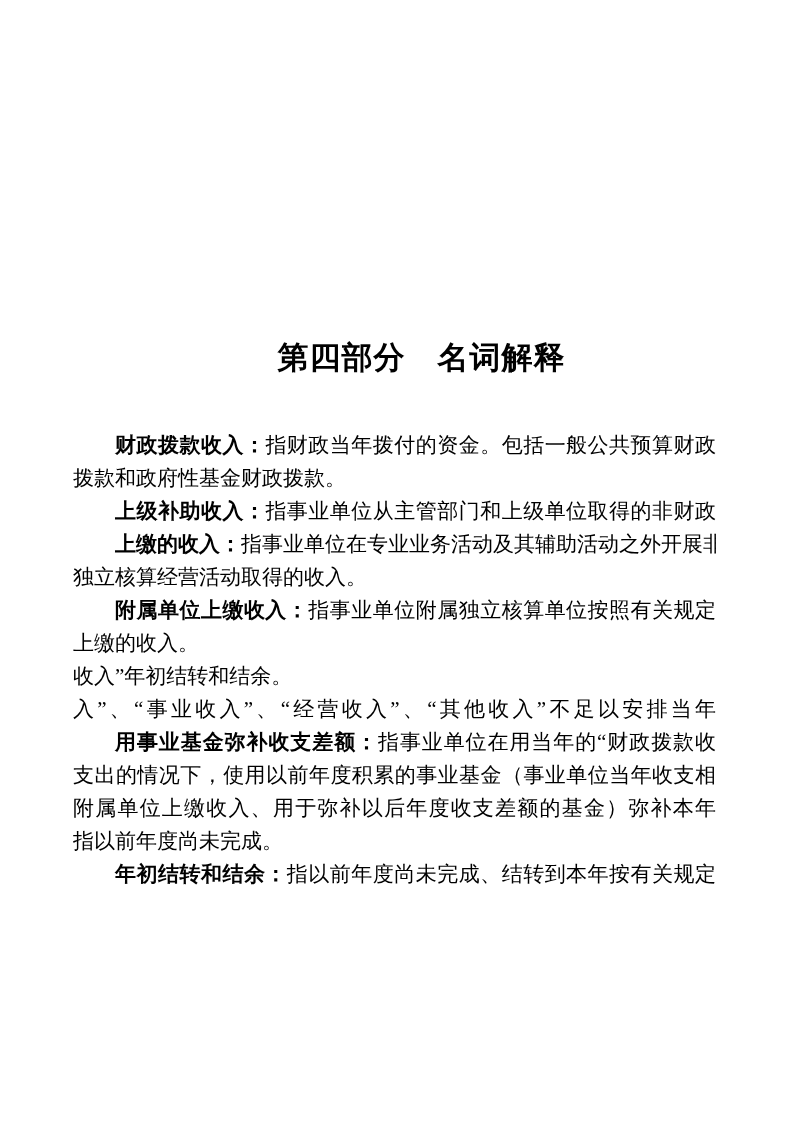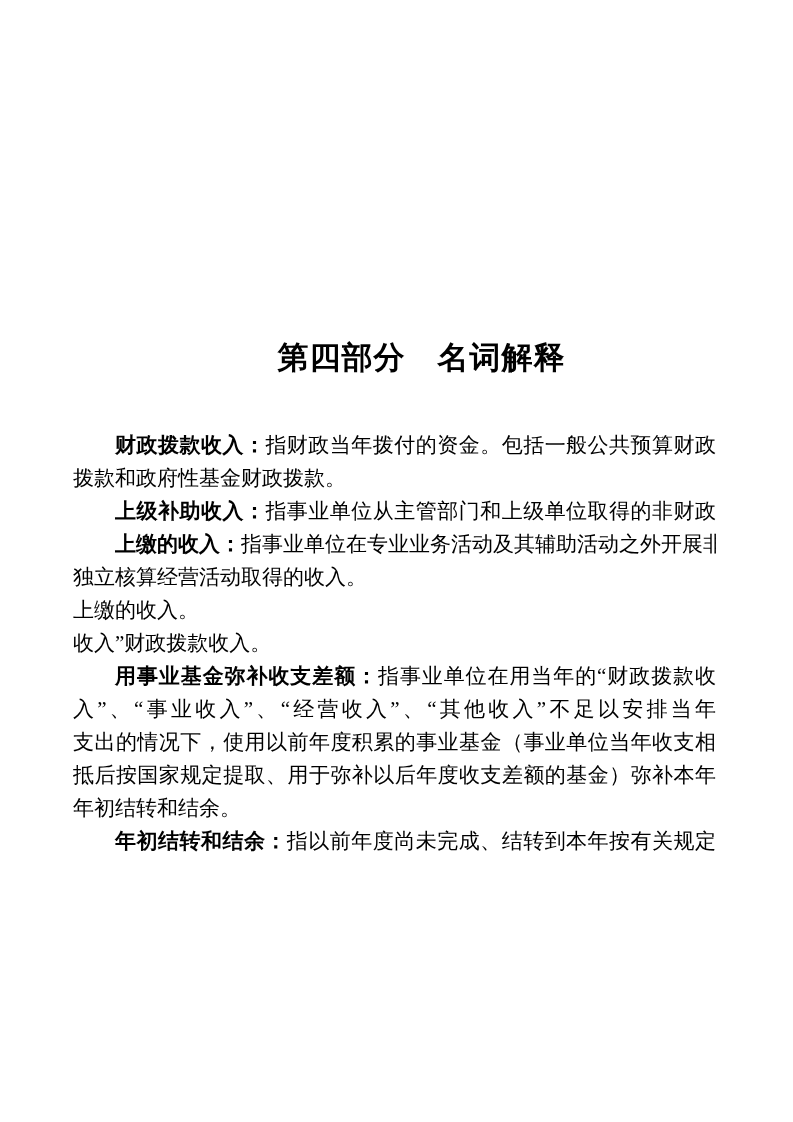--- a/index.html
+++ b/index.html
@@ -54,29 +54,30 @@
         <div class="line end">拨款和政府性基金财政拨款。</div>
       </div>
       <div class="para">
         <div class="line first"><b>上级补助收入：</b>指事业单位从主管部门和上级单位取得的非财政</div>
       </div>
       <div class="para">
         <div class="line first"><b>上缴的收入：</b>指事业单位在专业业务活动及其辅助活动之外开展非</div>
         <div class="line end">独立核算经营活动取得的收入。</div>
       </div>
       <div class="para">
+        <div class="line first"><b>附属单位上缴收入：</b>指事业单位附属独立核算单位按照有关规定</div>
         <div class="line end">上缴的收入。</div>
       </div>
       <div class="para">
-        <div class="line end">收入”财政拨款收入。</div>
+        <div class="line end">收入”年初结转和结余。</div>
       </div>
       <div class="para">
+        <div class="line">入”、“事业收入”、“经营收入”、“其他收入”不足以安排当年</div>
         <div class="line first"><b>用事业基金弥补收支差额：</b>指事业单位在用当年的“财政拨款收</div>
-        <div class="line">入”、“事业收入”、“经营收入”、“其他收入”不足以安排当年</div>
         <div class="line">支出的情况下，使用以前年度积累的事业基金（事业单位当年收支相</div>
-        <div class="line">抵后按国家规定提取、用于弥补以后年度收支差额的基金）弥补本年</div>
-        <div class="line end">年初结转和结余。</div>
+        <div class="line">附属单位上缴收入、用于弥补以后年度收支差额的基金）弥补本年</div>
+        <div class="line end">指以前年度尚未完成。</div>
       </div>
       <div class="para">
         <div class="line first"><b>年初结转和结余：</b>指以前年度尚未完成、结转到本年按有关规定</div>
       </div>
     </div>
 </div>
 
 </body></html>

